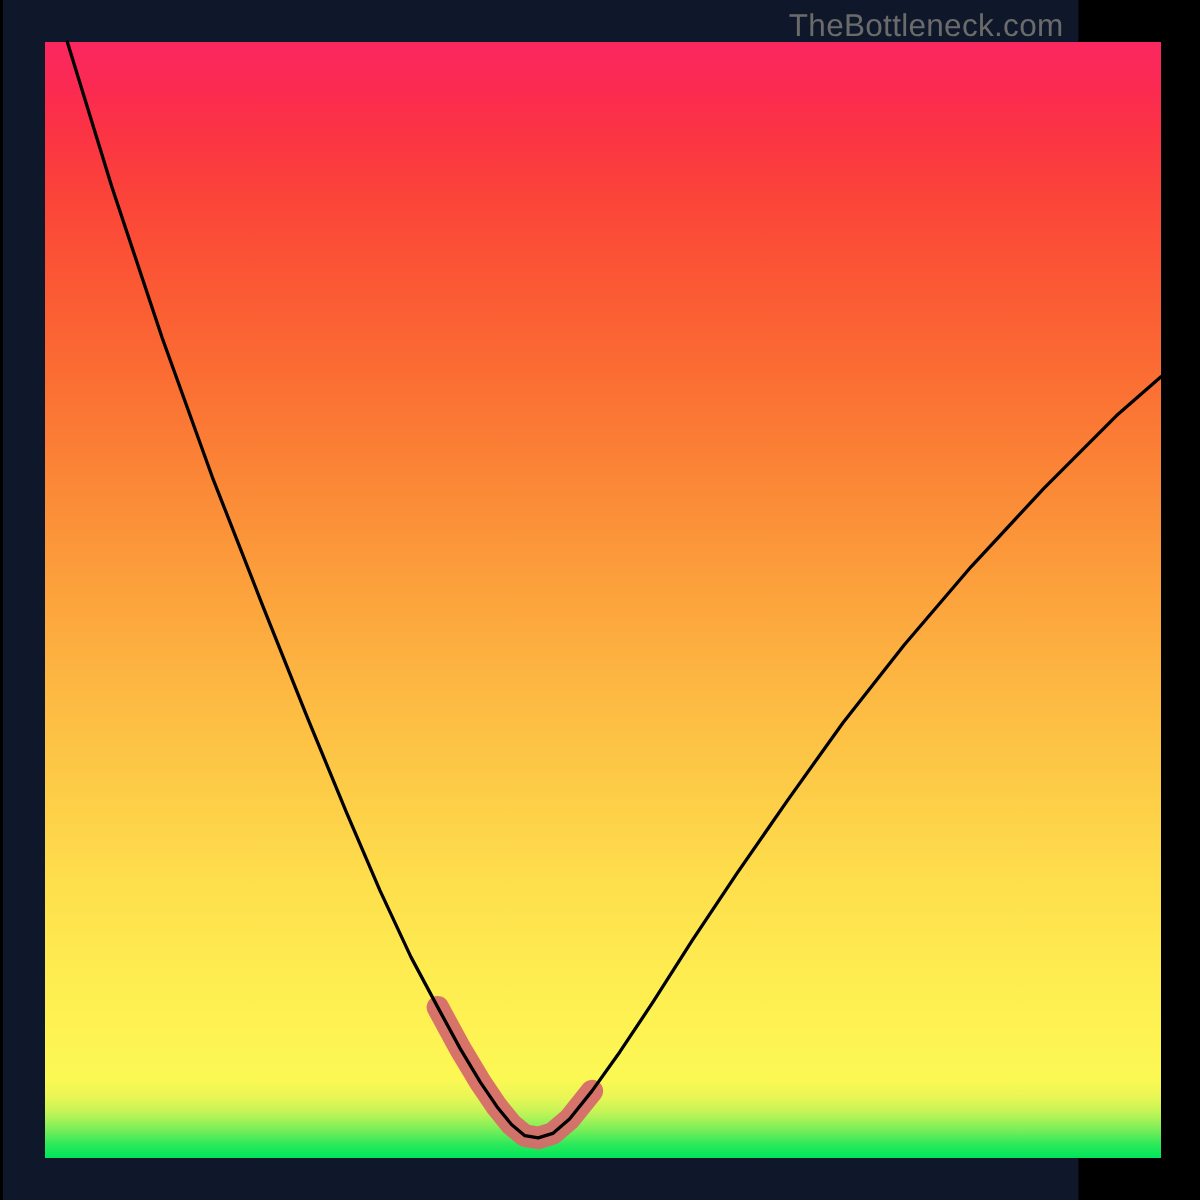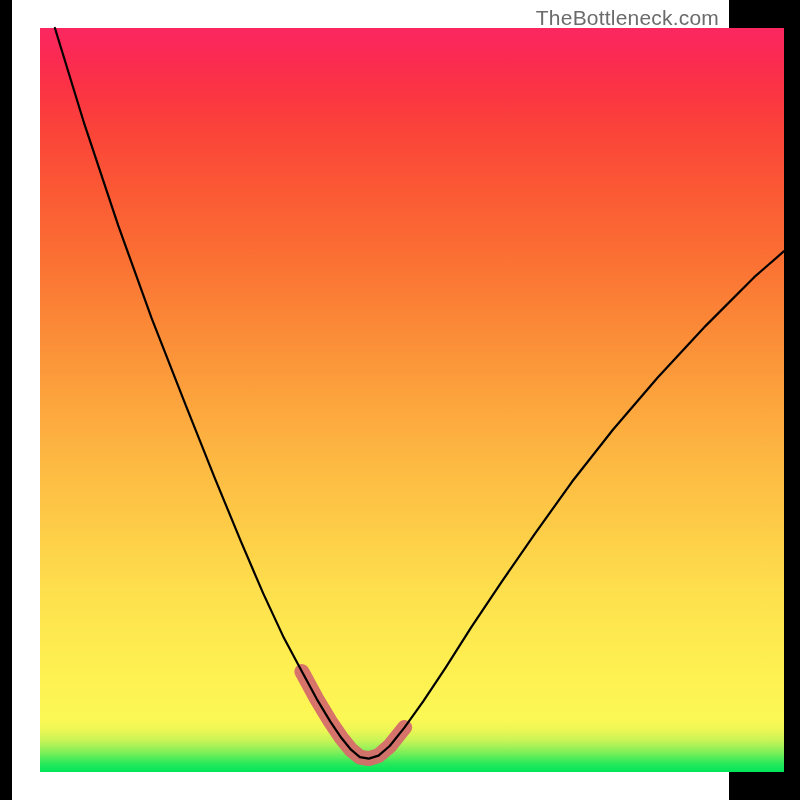--- a/index.html
+++ b/index.html
@@ -6,23 +6,23 @@
     margin: 0;
     padding: 0;
     width: 800px;
     height: 800px;
     background: #000;
     overflow: hidden;
     font-family: Arial, Helvetica, sans-serif;
   }
   .frame {
     position: absolute;
-    left: 12px; top: 0;
+    left: 2px; top: 0;
     width: 717px; height: 800px;
-    background: #ffffff;
+    background: #0f172a;
   }
   .plot {
     position: absolute;
     left: 28px;
     top: 28px;
     width: 744px;
     height: 744px;
     
     background: linear-gradient(to top,
       #00e55b 0%,

